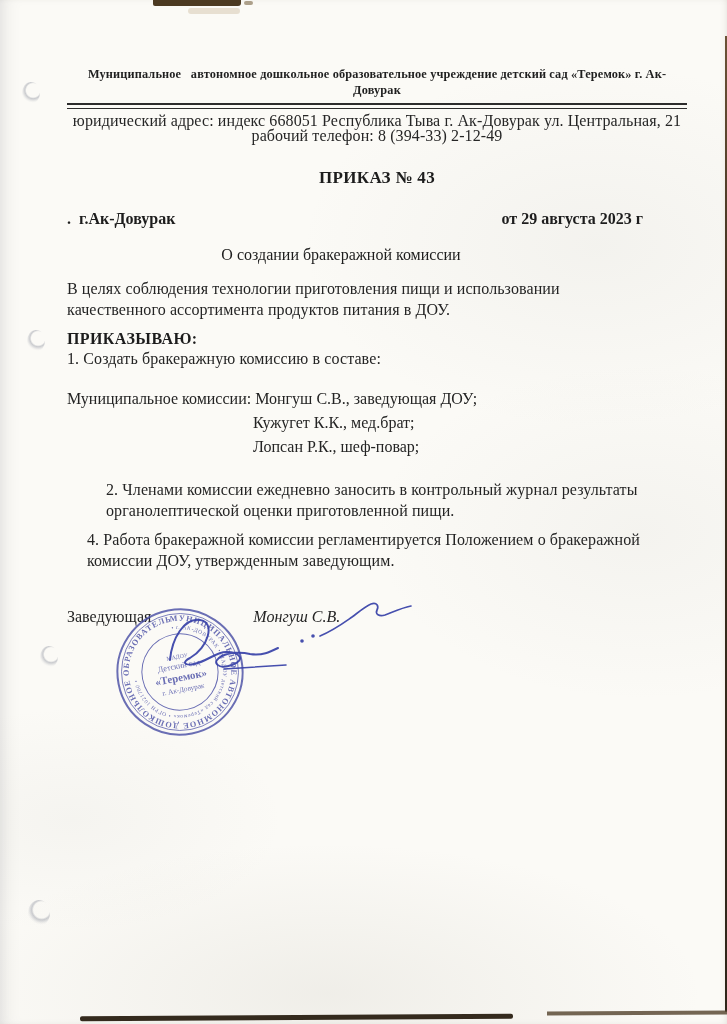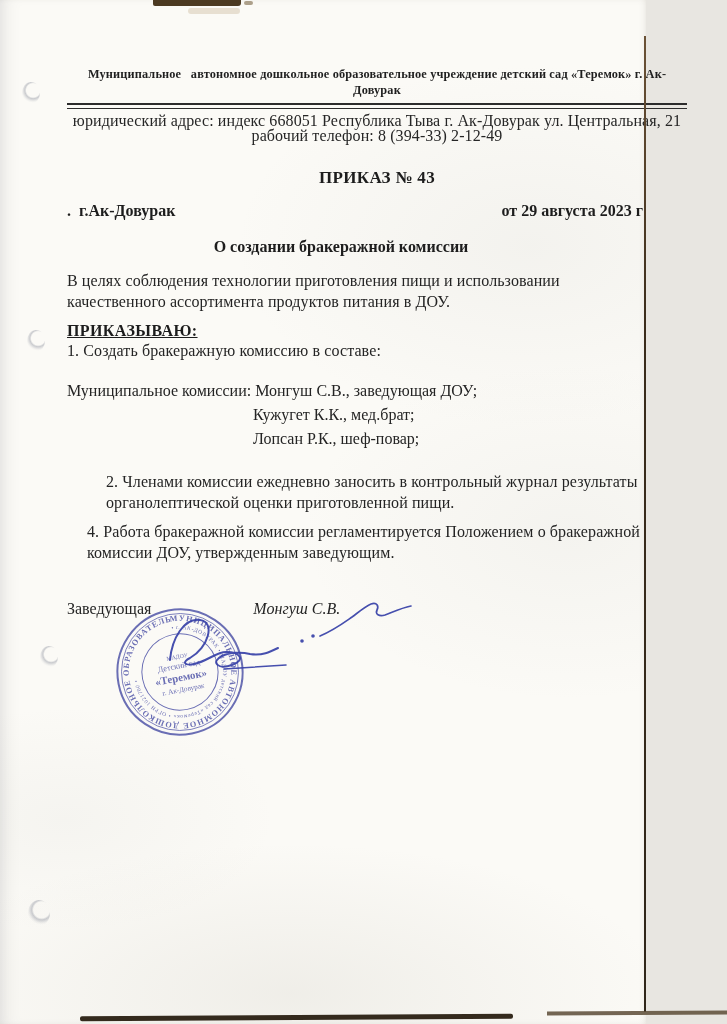--- a/index.html
+++ b/index.html
@@ -2,44 +2,44 @@
 <html lang="ru"><head>
 <meta charset="utf-8">
 <style>
   html,body{margin:0;padding:0;}
   body{
     width:727px;height:1024px;overflow:hidden;
     font-family:"Liberation Serif","DejaVu Serif",serif;
     background:#e8e6e1;
   }
   .page{
-    position:relative;width:646px;height:1024px;
+    position:relative;width:727px;height:1024px;
     background:
       radial-gradient(420px 260px at 82% 24%, rgba(175,175,168,.10), transparent 70%),
       radial-gradient(380px 240px at 88% 52%, rgba(175,175,168,.09), transparent 70%),
       radial-gradient(500px 200px at 45% 97%, rgba(170,165,150,.14), transparent 75%),
       radial-gradient(300px 160px at 10% 80%, rgba(175,175,168,.08), transparent 70%),
       #fbfaf6;
     box-shadow:inset 14px 0 20px -16px rgba(90,90,100,.28), inset -4px 0 8px -6px rgba(90,80,60,.25);
     color:#242424;
   }
   .content{position:relative;padding:66px 40px 0 67px;width:620px;}
   .org-name{
     font-weight:bold;font-size:12.3px;line-height:16px;text-align:center;
     white-space:pre-wrap;letter-spacing:.15px;color:#1f1f1f;
   }
   .head-rule{margin-top:5px;height:3px;border-top:2.4px solid #2c2c2c;border-bottom:1px solid #2c2c2c;}
   .address{margin-top:4px;font-size:16px;line-height:15px;text-align:center;letter-spacing:.1px;color:#262626;}
   .doc-title{margin-top:25px;font-weight:bold;font-size:17px;text-align:center;letter-spacing:.3px;color:#1d1d1d;}
-  .place-date{margin-top:14px;display:flex;justify-content:space-between;align-items:center;
+  .place-date{margin-top:22px;display:flex;justify-content:space-between;align-items:center;
     font-weight:bold;font-size:16px;padding-right:44px;white-space:pre-wrap;color:#1d1d1d;}
-  .subject{margin-top:18px;font-weight:bold;font-size:16px;text-align:center;transform:translateX(-36px);color:#1d1d1d;}
+  .subject{margin-top:18px;font-weight:normal;font-size:16px;text-align:center;transform:translateX(-36px);color:#1d1d1d;}
   .para{margin:0;font-size:16px;line-height:21px;white-space:pre-wrap;letter-spacing:.1px;}
   .preamble{margin-top:14px;}
-  .directive{margin-top:10px;font-weight:bold;font-size:16px;letter-spacing:.4px;color:#1c1c1c;text-decoration:underline;}
+  .directive{margin-top:10px;font-weight:bold;font-size:16px;letter-spacing:.4px;color:#1c1c1c;}
   .point1{margin-top:0;}
   .committee{margin-top:18px;font-size:16px;line-height:24px;}
   .member{margin-left:186px;}
   .point2{margin-top:20px;margin-left:39px;}
   .point3{margin-top:9px;}
   .point4{margin-top:8px;margin-left:20px;}
   .sign-row{margin-top:37px;font-size:16px;display:flex;align-items:center;}
   .sign-name{margin-left:102px;font-style:italic;}
   
   .stamp{position:absolute;left:112px;top:604px;width:136px;height:136px;transform:rotate(-11deg);opacity:.82;}

